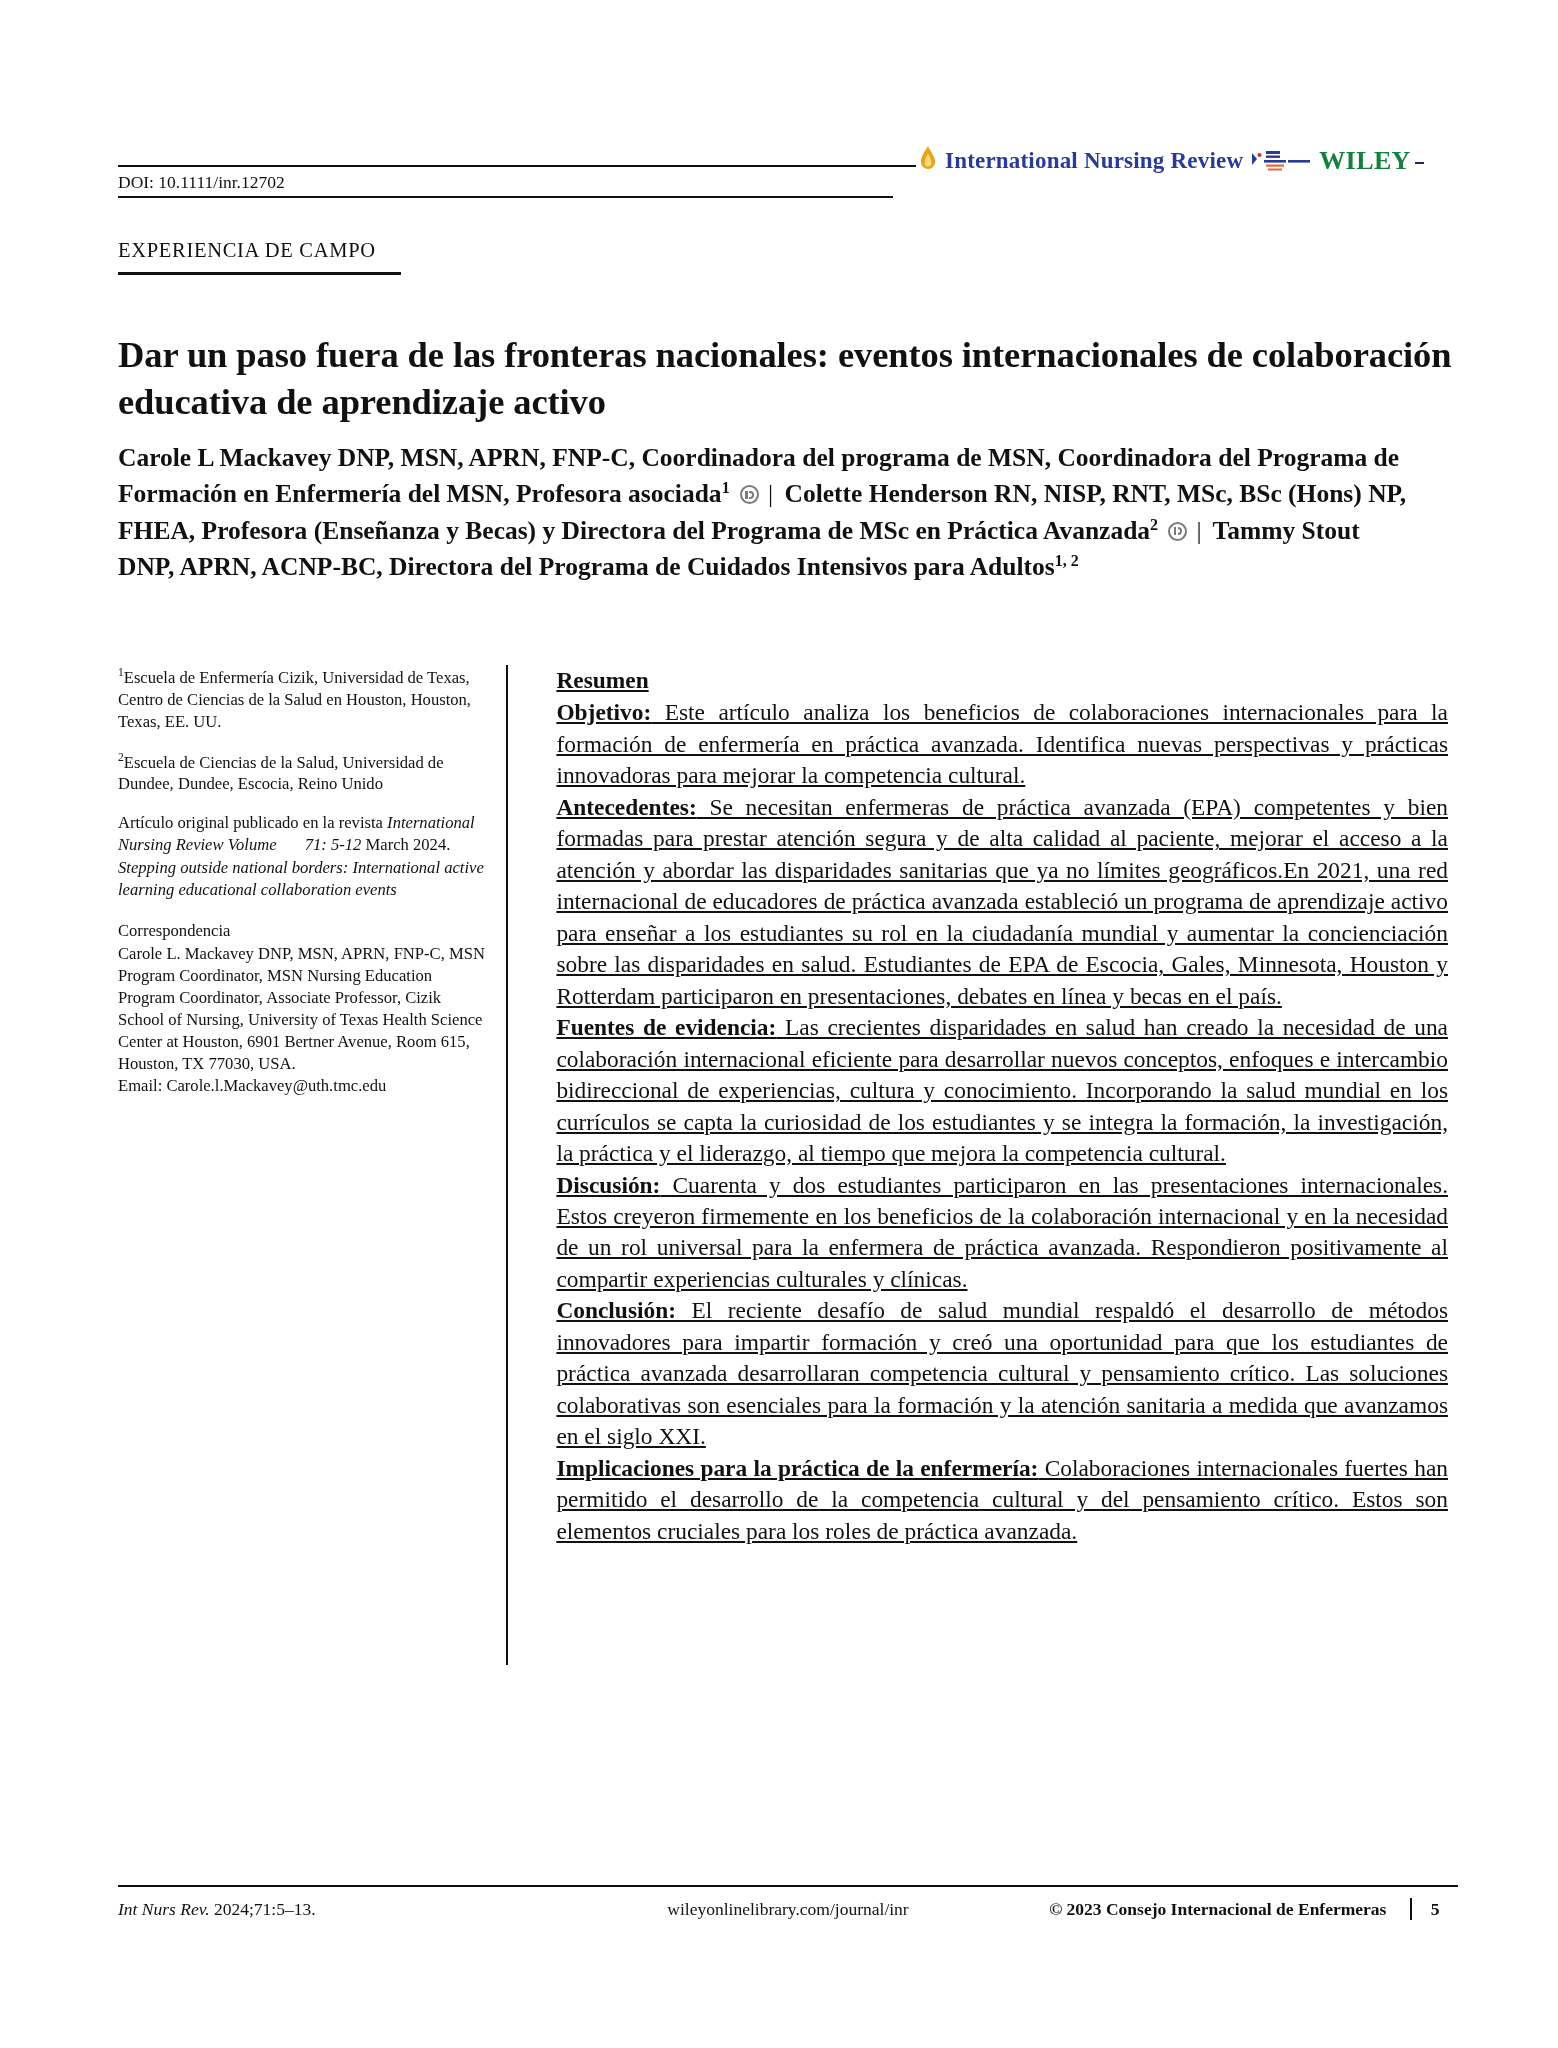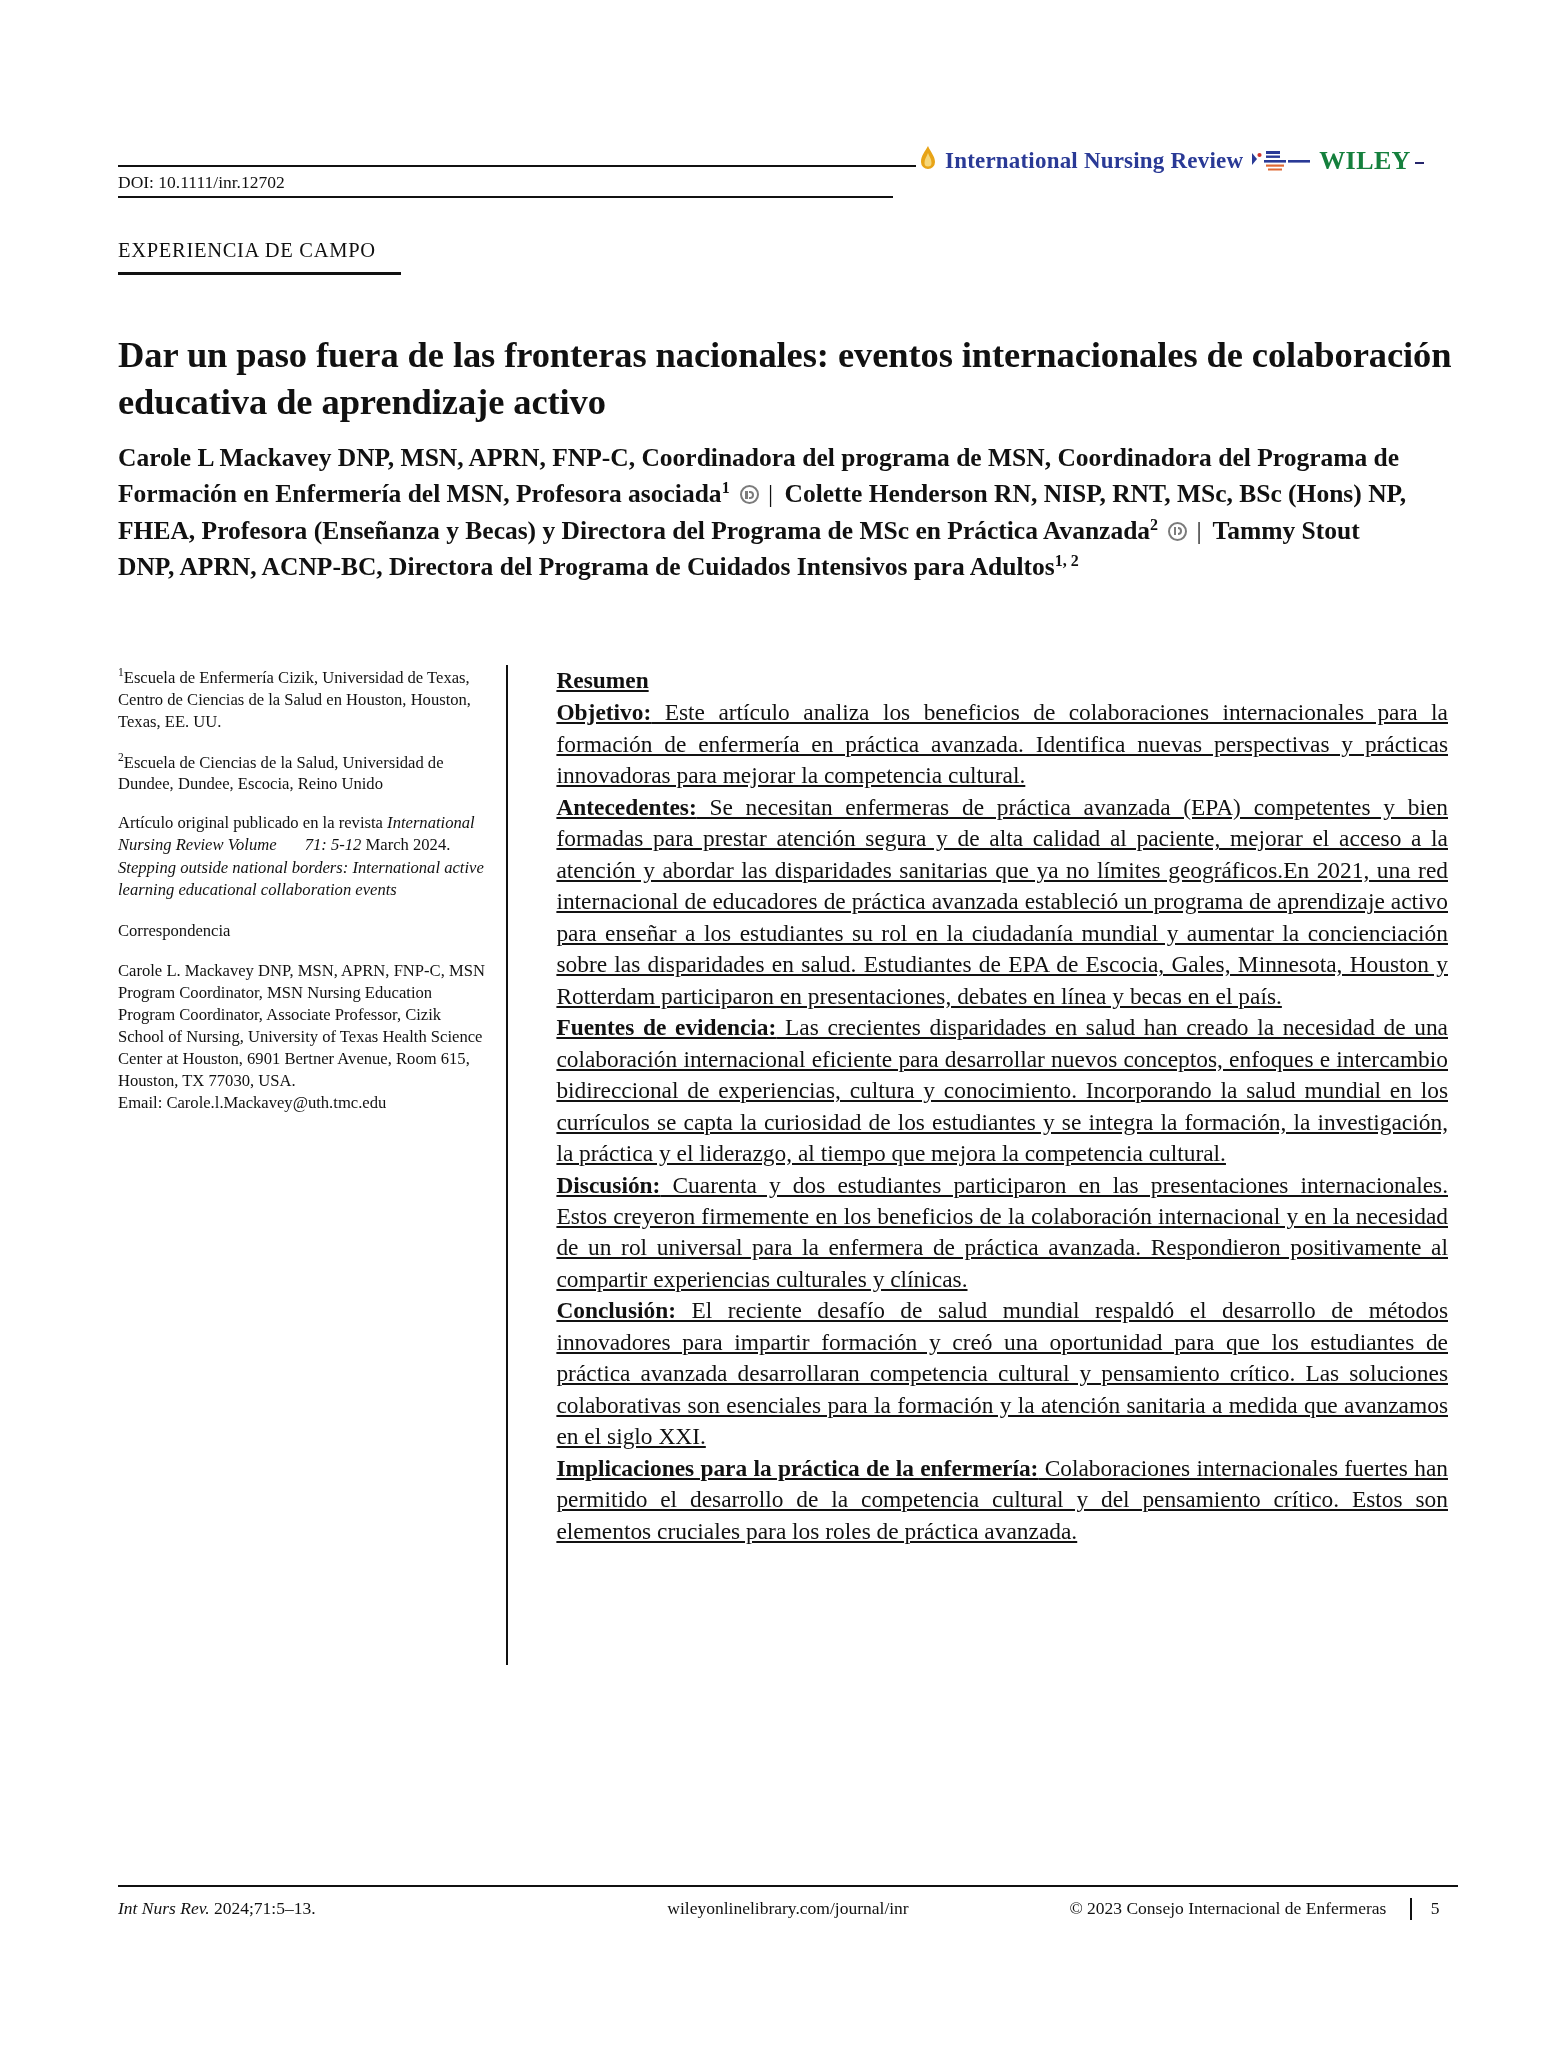--- a/index.html
+++ b/index.html
@@ -205,21 +205,21 @@
     text-align: justify;
     hyphens: none;
     text-decoration: underline;
   }
 
   .aff { margin-bottom: 17px; }
   .aff sup { font-size: 11.5px; vertical-align: super; }
   .origref { margin-bottom: 19px; }
   .origref i { font-style: italic; }
   .origref b { font-weight: normal; margin-left: 24px; }
-  .corr-head { margin-bottom: 18px; }
+  .corr-head { margin-bottom: 1px; }
   .corr-body { }
 
   .abs-head {
     font-weight: bold;
     font-size: 23.4px;
     margin-bottom: 1px;
   }
   .abs-p { margin: 0; text-indent: 0; }
   .abs-p b { font-weight: bold; }
 
@@ -237,21 +237,21 @@
     left: 118px;
     top: 1898px;
     width: 1340px;
     display: flex;
     align-items: baseline;
     font-size: 17.5px;
   }
   .f-left { width: 430px; font-style: italic; }
   .f-left .rm { font-style: normal; }
   .f-mid { flex: 1; text-align: center; }
-  .f-right { width: 430px; text-align: right; display: flex; justify-content: flex-end; align-items: flex-start; gap: 0; }
+  .f-right { width: 430px; text-align: right; display: flex; justify-content: flex-end; align-items: flex-end; gap: 0; font-weight: bold; }
   .f-copy { padding-right: 24px; }
   .f-vdiv { width: 1.6px; height: 22px; background: #111; }
   .f-page { width: 46px; text-align: center; }
 </style>
 </head>
 <body>
 
 <div class="page">
 
   <div class="rule-received"></div>

